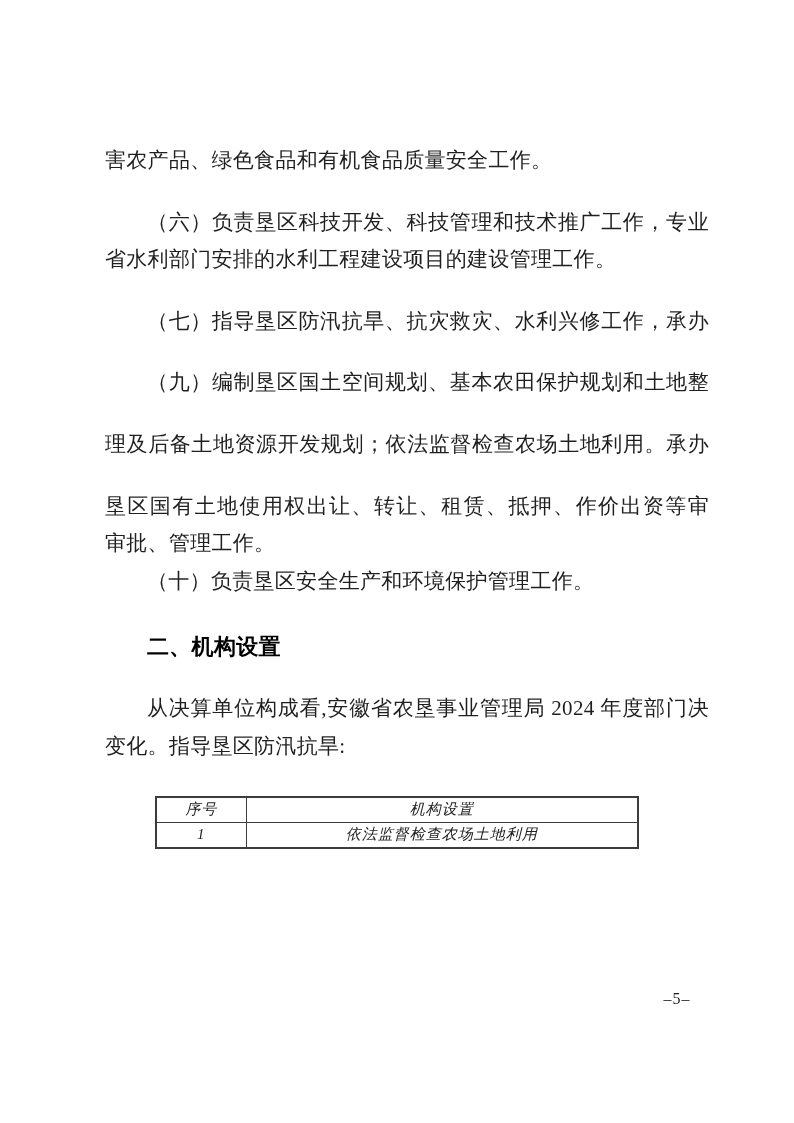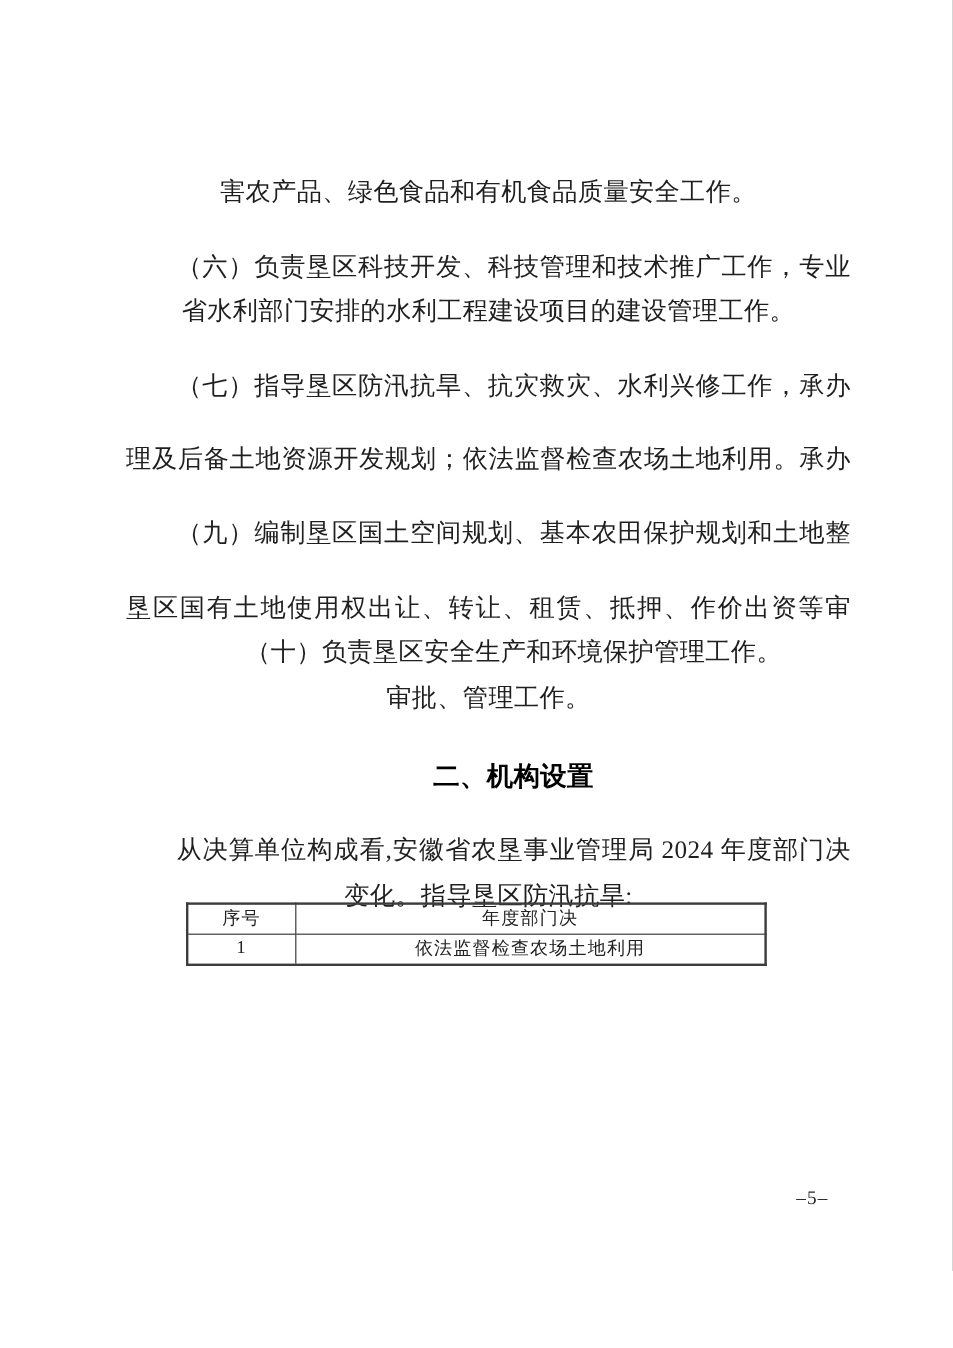--- a/index.html
+++ b/index.html
@@ -20,44 +20,44 @@
     top: 142px;
     width: 604px;
   }
   .line {
     font-size: 21px;
     line-height: 37.6px;
     height: 37.6px;
     white-space: nowrap;
     letter-spacing: 0.3px;
     text-justify: inter-character;
-    text-align: center;
   }
   .line.indent { padding-left: 42px; }
   .line.justify {
     white-space: normal;
     text-align: justify;
     text-align-last: justify;
     overflow: hidden;
     margin-top: 24px;
   }
   .line.heading {
     font-family: "Liberation Sans", "DejaVu Sans", sans-serif;
     font-weight: bold;
     font-size: 22px;
     color: #000000;
     margin-top: 28px;
   }
   .org-table {
     position: absolute;
     left: 155px;
-    top: 752px;
+    top: 796px;
     width: 482px;
     border-collapse: collapse;
     table-layout: fixed;
+    font-style: italic;
   }
   .org-table col.c1 { width: 90px; }
   .org-table col.c2 { width: 392px; }
   .org-table th, .org-table td {
     border: 1px solid #3c3c3c;
     font-size: 15px;
     font-weight: normal;
     text-align: center;
     vertical-align: middle;
     color: #222222;
@@ -80,39 +80,39 @@
 </head>
 <body>
 
 <div class="page">
 
   <div class="body-text">
       <div class="line">害农产品、绿色食品和有机食品质量安全工作。</div>
       <div class="line indent justify">（六）负责垦区科技开发、科技管理和技术推广工作，专业</div>
       <div class="line">省水利部门安排的水利工程建设项目的建设管理工作。</div>
       <div class="line indent justify">（七）指导垦区防汛抗旱、抗灾救灾、水利兴修工作，承办</div>
+      <div class="line indent justify">（九）编制垦区国土空间规划、基本农田保护规划和土地整</div>
       <div class="line justify">理及后备土地资源开发规划；依法监督检查农场土地利用。承办</div>
-      <div class="line indent justify">（九）编制垦区国土空间规划、基本农田保护规划和土地整</div>
       <div class="line justify">垦区国有土地使用权出让、转让、租赁、抵押、作价出资等审查、</div>
+      <div class="line">审批、管理工作。</div>
       <div class="line indent">（十）负责垦区安全生产和环境保护管理工作。</div>
-      <div class="line">审批、管理工作。</div>
       <div class="line indent heading">二、机构设置</div>
       <div class="line indent justify">从决算单位构成看,安徽省农垦事业管理局 2024 年度部门决</div>
       <div class="line">变化。指导垦区防汛抗旱:</div>
     </div>
 
   <table class="org-table">
     <colgroup>
         <col class="c1">
         <col class="c2">
       </colgroup>
     <tbody>
         <tr>
       <th>序号</th>
-      <th>年度部门决</th>
+      <th>机构设置</th>
     </tr>
     <tr>
       <td>1</td>
       <td>依法监督检查农场土地利用</td>
     </tr>
   </tbody>
     </table>
 
   <div class="page-number">–5–</div>
 

